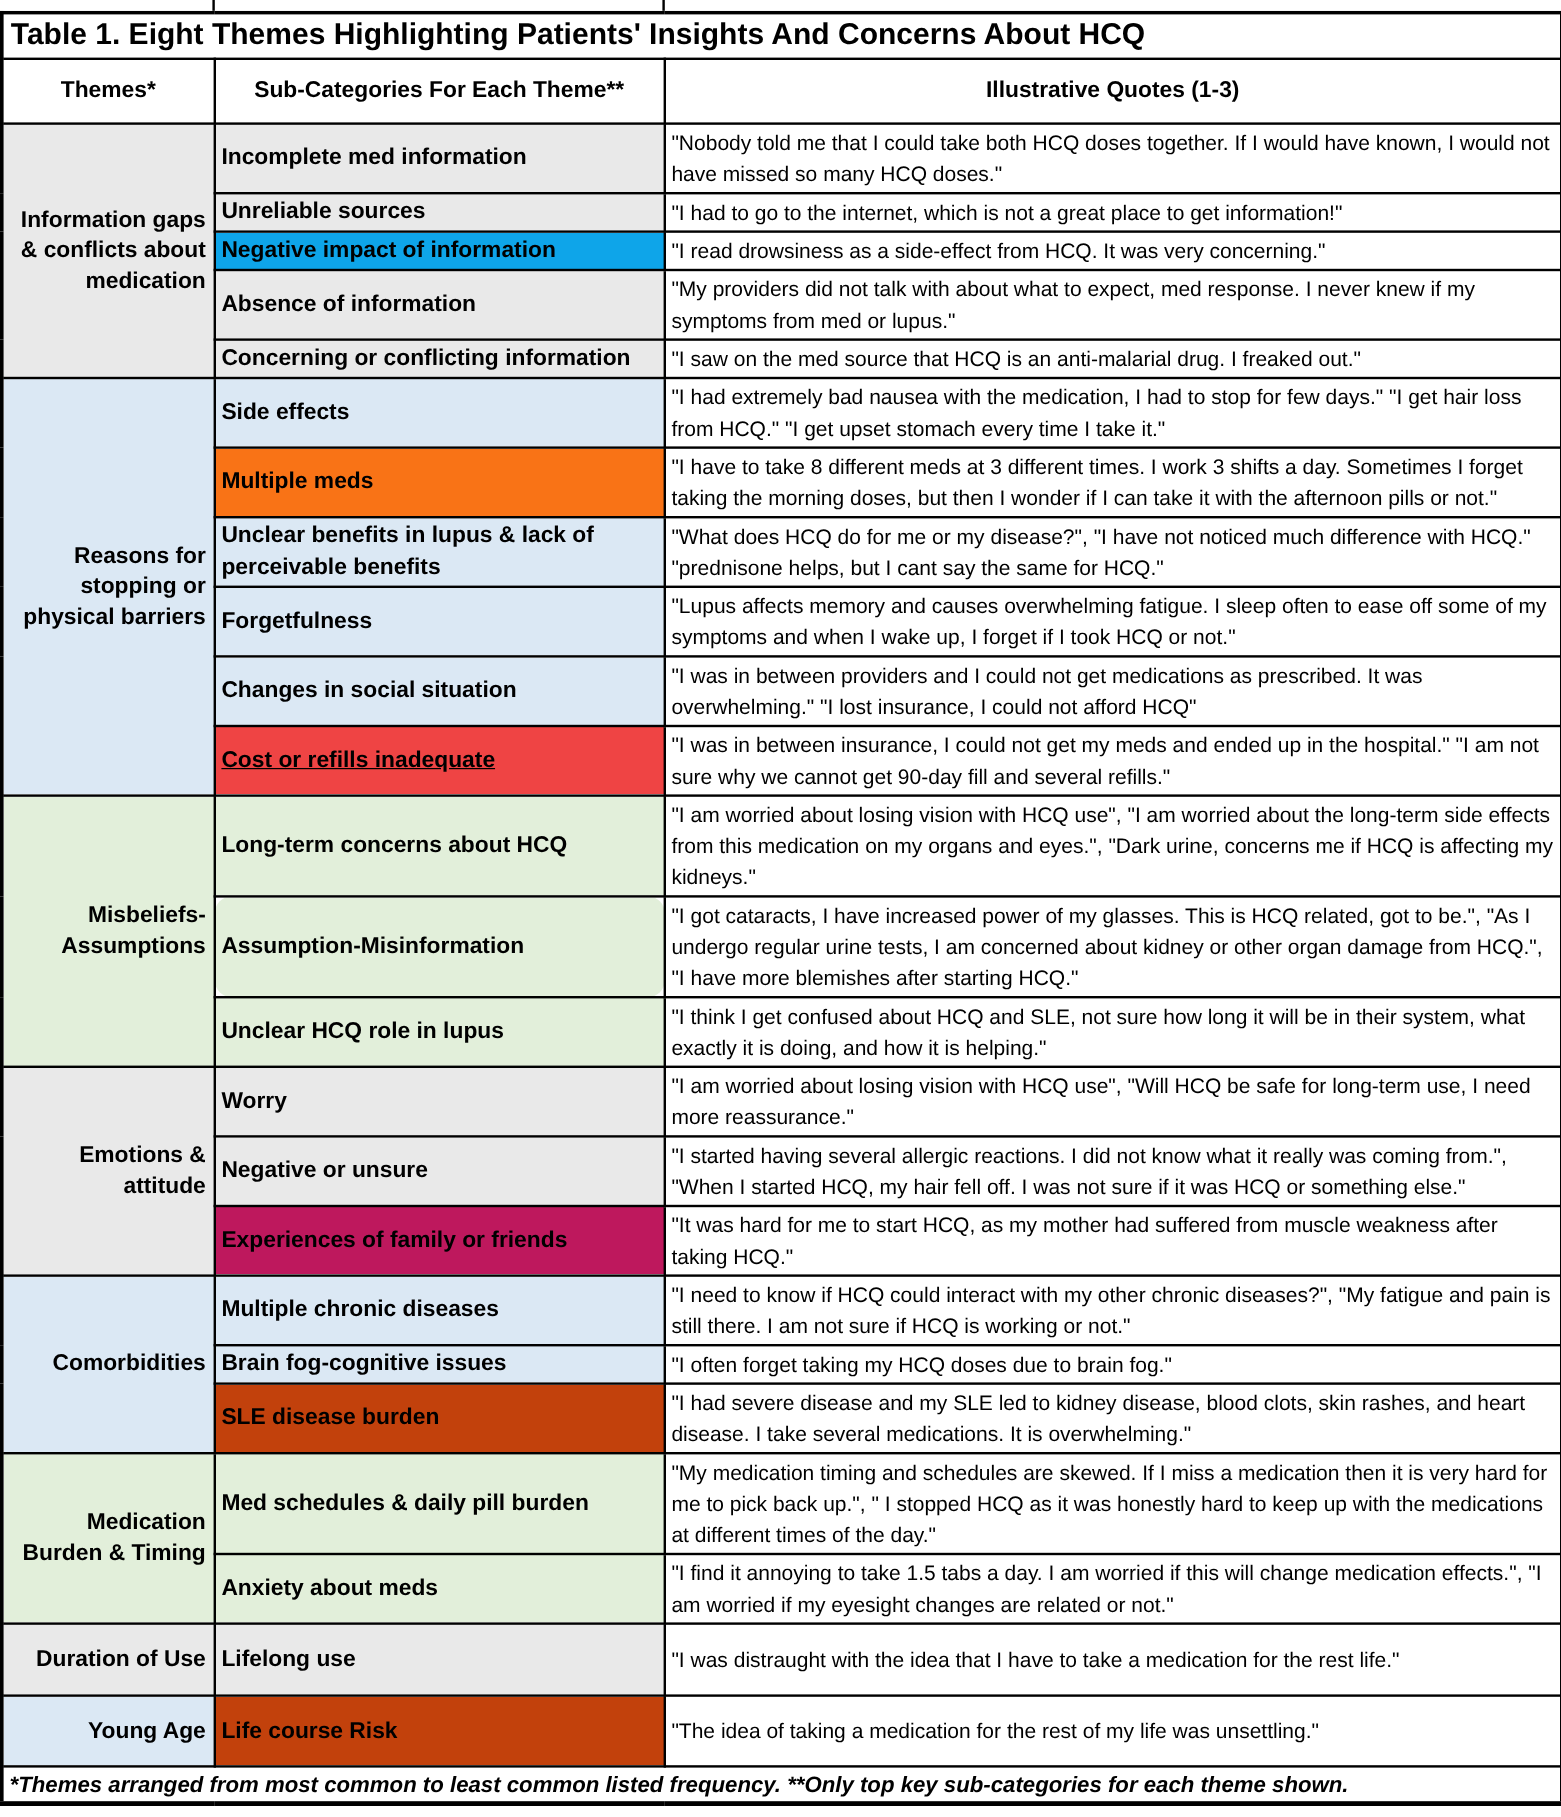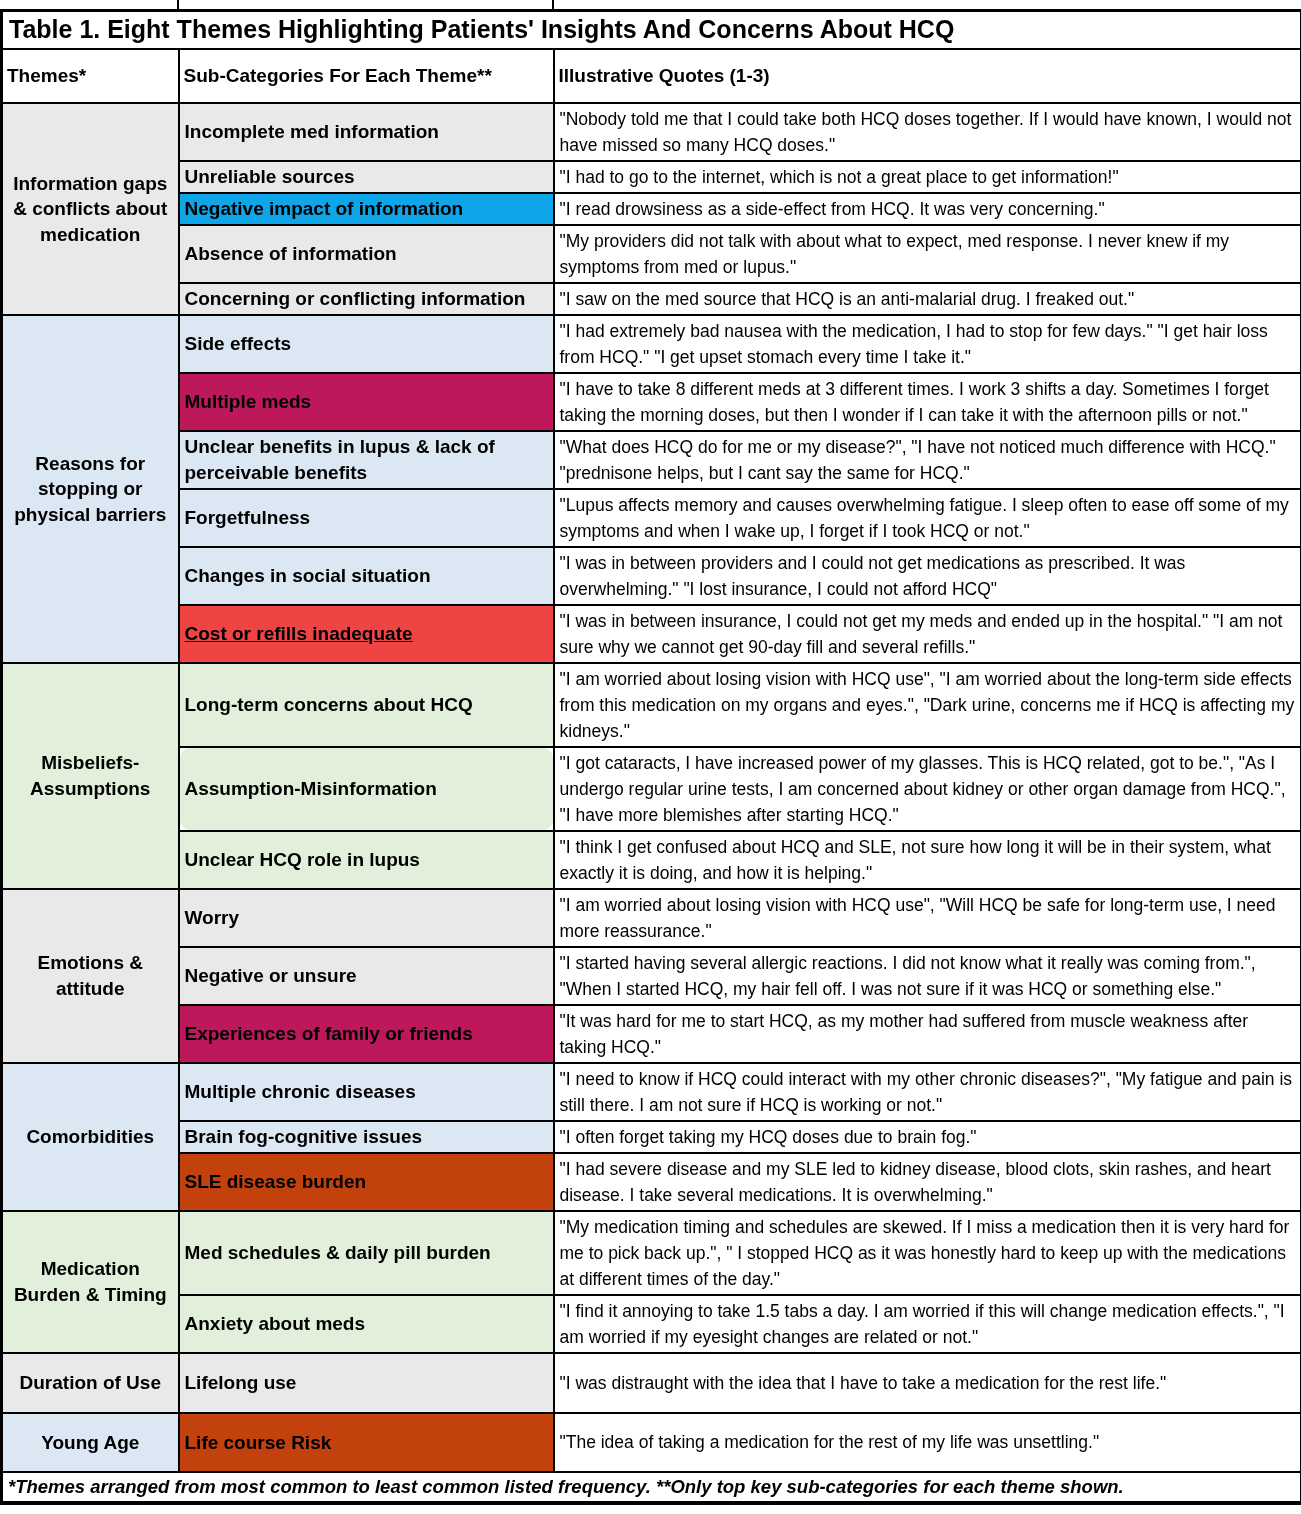--- a/index.html
+++ b/index.html
@@ -47,30 +47,30 @@
     padding: 3px 6px 4px 6px;
     height: 24px;
     vertical-align: middle;
     background: #ffffff;
     color: #000;
   }
   .header-row { height: 54px; }
   .header-cell {
     font-size: 19px;
     font-weight: bold;
-    text-align: left;
+    text-align: center;
     vertical-align: middle;
     background: #ffffff;
     padding: 2px 4px;
     color: #000;
   }
   .theme-cell {
     font-size: 19px;
     font-weight: bold;
-    text-align: center;
+    text-align: right;
     vertical-align: middle;
     line-height: 1.35;
     padding: 16px 6px;
     color: #000;
   }
   .sub-cell {
     font-size: 19px;
     font-weight: bold;
     text-align: left;
     vertical-align: middle;
@@ -148,21 +148,21 @@
         <tr>
           <td class="sub-cell" style="background-color: rgb(233, 233, 233);">Concerning or conflicting information</td>
           <td class="quote-cell">"I saw on the med source that HCQ is an anti-malarial drug. I freaked out."</td>
         </tr>
         <tr>
           <td class="theme-cell" rowspan="6" style="background-color: rgb(219, 232, 244);">Reasons for stopping or physical barriers</td>
           <td class="sub-cell" style="background-color: rgb(219, 232, 244);">Side effects</td>
           <td class="quote-cell">"I had extremely bad nausea with the medication, I had to stop for few days." "I get hair loss from HCQ." "I get upset stomach every time I take it."</td>
         </tr>
         <tr>
-          <td class="sub-cell" style="background-color: #be185d; margin-top: 44px;">Multiple meds</td>
+          <td class="sub-cell" style="background-color: #f97316; margin-top: 44px;">Multiple meds</td>
           <td class="quote-cell">"I have to take 8 different meds at 3 different times. I work 3 shifts a day. Sometimes I forget taking the morning doses, but then I wonder if I can take it with the afternoon pills or not."</td>
         </tr>
         <tr>
           <td class="sub-cell" style="background-color: rgb(219, 232, 244);">Unclear benefits in lupus &amp; lack of perceivable benefits</td>
           <td class="quote-cell">"What does HCQ do for me or my disease?", "I have not noticed much difference with HCQ." "prednisone helps, but I cant say the same for HCQ."</td>
         </tr>
         <tr>
           <td class="sub-cell" style="background-color: rgb(219, 232, 244);">Forgetfulness</td>
           <td class="quote-cell">"Lupus affects memory and causes overwhelming fatigue. I sleep often to ease off some of my symptoms and when I wake up, I forget if I took HCQ or not."</td>
         </tr>

